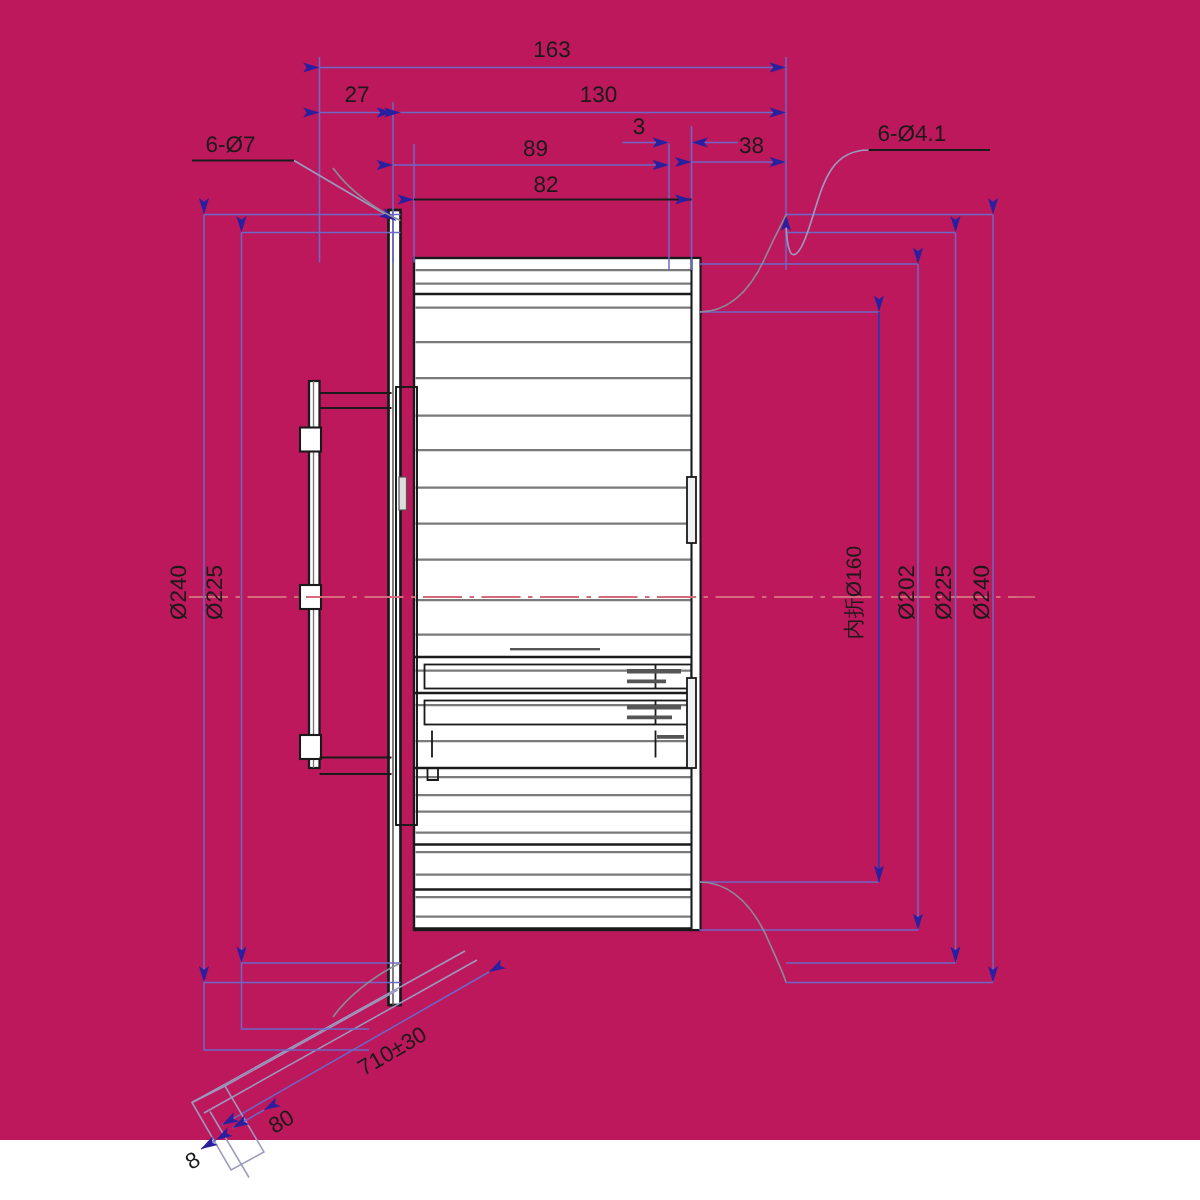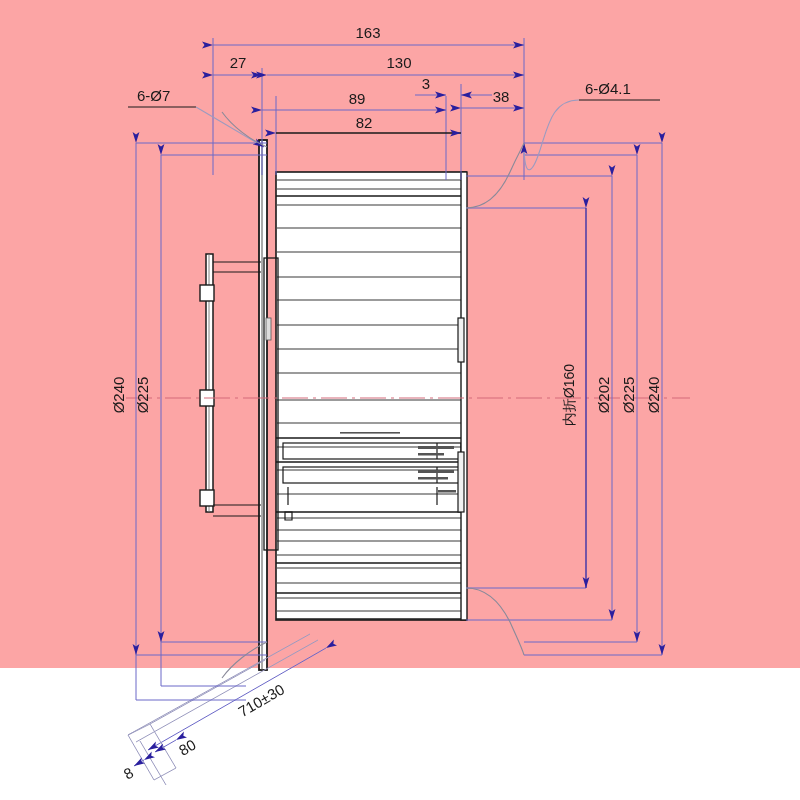--- a/index.html
+++ b/index.html
@@ -1,19 +1,19 @@
 <!DOCTYPE html>
 <html><head>
 <meta charset="utf-8">
 <title>Technical Drawing</title>
 <style>
   html,body{margin:0;padding:0;background:#ffffff;}
   body{width:800px;height:800px;overflow:hidden;
        font-family:"Liberation Sans","DejaVu Sans",sans-serif;}
-  #stage{position:relative;width:800px;height:668px;background:#fca5a5;}
+  #stage{position:relative;width:800px;height:760px;background:#be185d;}
   #stage svg{position:absolute;left:0;top:0;}
   .dimtxt{font-family:"Liberation Sans","DejaVu Sans",sans-serif;
           font-size:15px;fill:#1a1a1a;}
   .dimtxt-sm{font-size:14px;}
 </style>
 </head>
 <body>
 
 <div id="stage">
 

